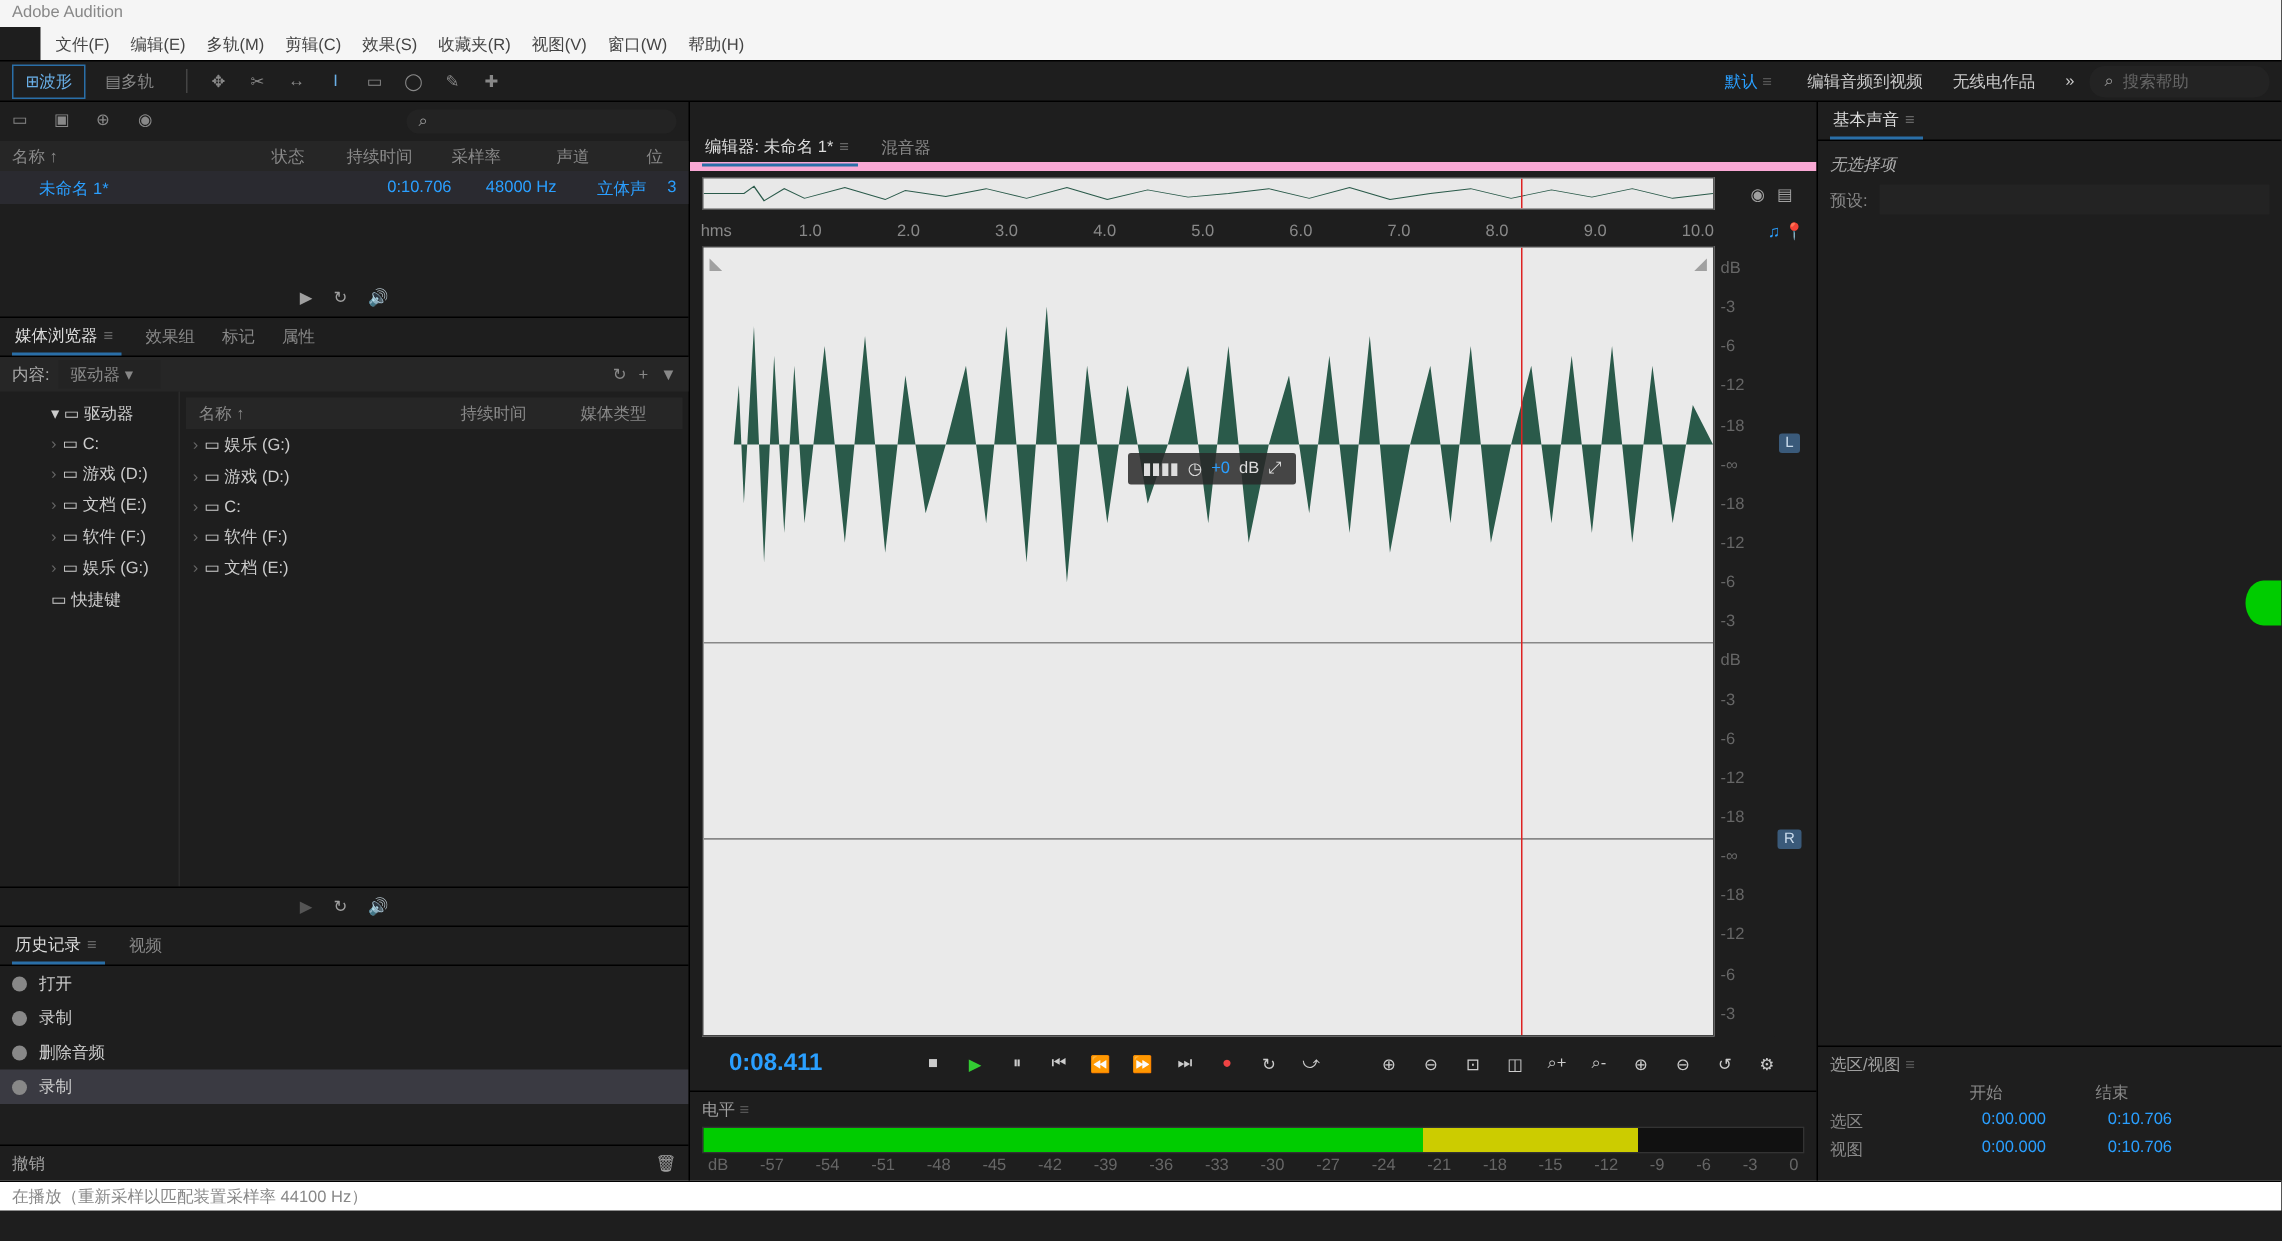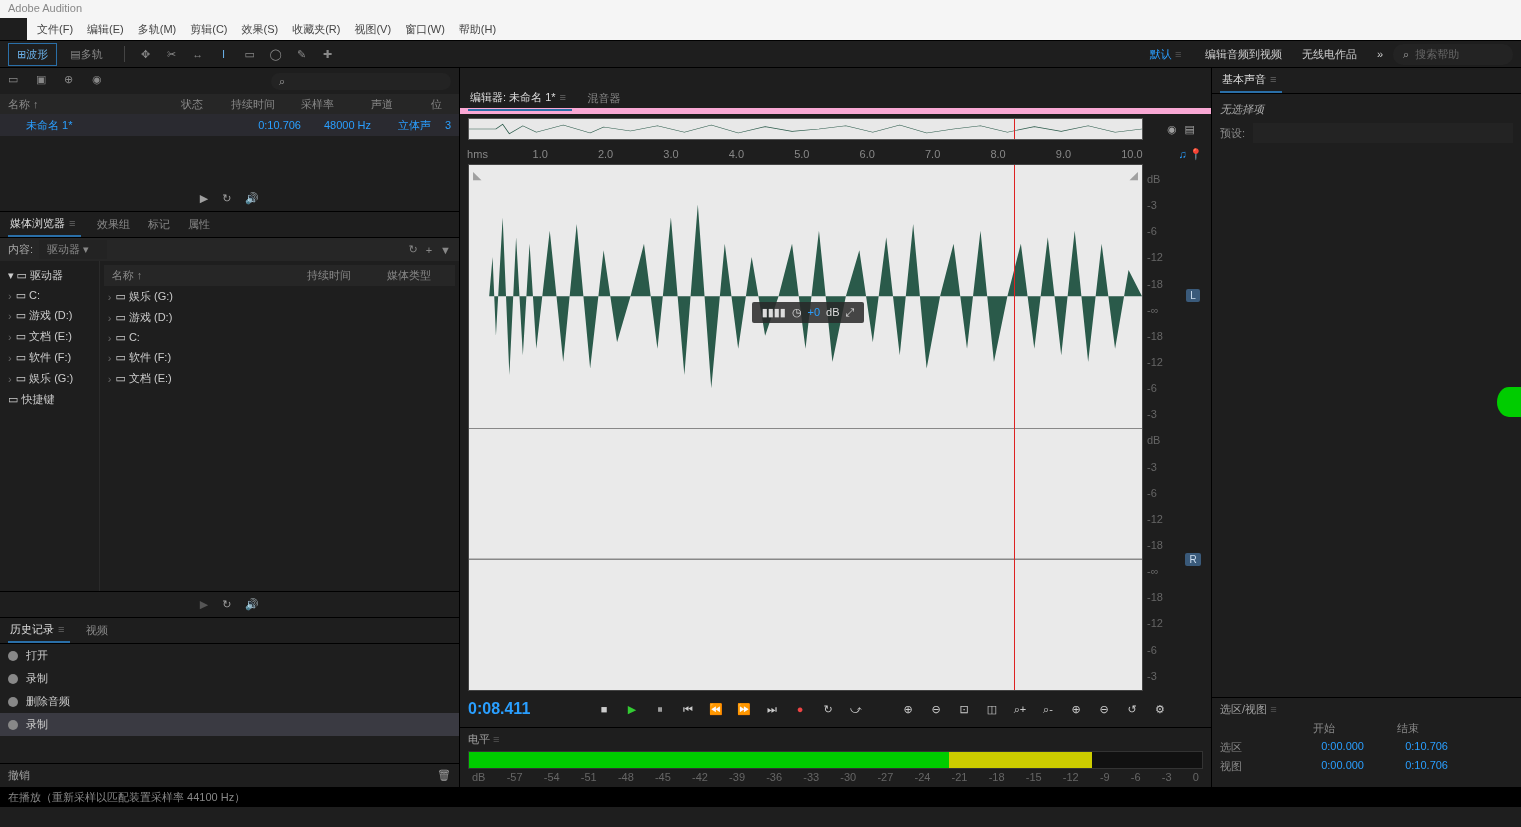--- a/index.html
+++ b/index.html
@@ -38,21 +38,21 @@
 .fh-name{flex:1;}
 .fh-status{width:50px;}
 .fh-dur{width:70px;}
 .fh-rate{width:70px;}
 .fh-chan{width:60px;}
 .fh-bits{width:20px;}
 .file-panel-body{height:50px;}
 .transport-mini{display:flex;justify-content:center;gap:14px;padding:6px 0;}
 
 .browser-section{flex:1;display:flex;flex-direction:column;border-top:1px solid #000;}
-.browser-content{flex:1;display:flex;}
+.browser-content{flex:1;display:flex;margin-left:26px;}
 .drives-col{width:100px;padding:4px;border-right:1px solid #2a2a2a;}
 .drives-content{width:360px;padding:4px;}
 .tree-item{padding:3px 4px;color:#ccc;display:flex;align-items:center;gap:4px;}
 .tree-item .arrow{color:#666;}
 .content-row{display:flex;align-items:center;padding:2px 8px;background:#262626;color:#888;}
 .content-label{color:#aaa;}
 .content-select{background:#232323;padding:2px 18px 2px 8px;margin:0 6px;}
 .browser-header{display:flex;padding:3px 8px;background:#262626;color:#888;}
 .browser-header .bh-name{flex:1;}
 .browser-header .bh-dur{width:80px;}
@@ -85,21 +85,21 @@
 .playhead{position:absolute;left:81%;top:0;width:1px;height:100%;background:#d22;}
 .hud{position:absolute;left:42%;top:26%;background:rgba(40,40,40,0.85);padding:4px 10px;color:#ddd;display:flex;gap:6px;align-items:center;border-radius:2px;}
 .hud .db{color:#2a9fff;}
 .db-scale{width:40px;background:#1e1e1e;display:flex;flex-direction:column;justify-content:space-around;padding:2px 4px;color:#666;font-size:10px;}
 .db-scale .lbl{text-align:left;}
 .channel-labels{width:20px;display:flex;flex-direction:column;}
 .channel-labels .ch{flex:1;display:flex;align-items:center;justify-content:center;}
 .channel-labels .ch span{background:#3a5a7a;color:#cde;padding:1px 4px;border-radius:2px;font-size:10px;}
 
 .transport-row{display:flex;align-items:center;height:36px;padding:0 8px;gap:4px;}
-.timecode{color:#2a9fff;font-size:16px;font-weight:bold;width:120px;}
+.timecode{color:#2a9fff;font-size:16px;font-weight:bold;width:120px;margin-left:18px;}
 .tbtn{width:22px;height:22px;display:flex;align-items:center;justify-content:center;color:#ccc;margin:0 1px;}
 .tbtn.play{color:#3c3;}
 .tbtn.rec{color:#e44;}
 
 .level-section{height:60px;border-top:1px solid #000;padding:4px 8px;}
 .level-meter{height:18px;background:#111;position:relative;margin-top:4px;border:1px solid #333;}
 .level-fill{position:absolute;left:0;top:0;height:100%;background:linear-gradient(to right,#0c0 0%,#0c0 77%,#cc0 77%,#cc0 85%);width:85%;}
 .level-scale{display:flex;justify-content:space-between;margin-top:2px;color:#666;font-size:10px;padding:0 4px;}
 
 
@@ -108,21 +108,21 @@
 .no-sel{color:#aaa;font-style:italic;}
 .preset-row{display:flex;align-items:center;padding:6px 0;color:#888;}
 .preset-row .preset-box{flex:1;height:20px;background:#232323;margin-left:8px;}
 
 .selection-info{height:90px;border-top:1px solid #000;padding:4px 8px;}
 .sel-grid{display:grid;grid-template-columns:60px 80px 80px;gap:4px;color:#888;margin-top:4px;}
 .sel-grid .val{color:#2a9fff;text-align:right;}
 .sel-grid .hdr{text-align:center;}
 
 
-.statusbar{height:20px;background:#000000;border-top:1px solid #000;display:flex;align-items:center;padding:0 8px;color:#888;}
+.statusbar{height:20px;background:#ffffff;border-top:1px solid #000;display:flex;align-items:center;padding:0 8px;color:#888;}
 
 .ham{display:inline-block;width:10px;color:#555;}
 svg{width:14px;height:14px;}
 
 
 .green-dot{position:absolute;right:0;bottom:410px;width:24px;height:30px;background:#0c0;border-radius:50% 0 0 50%;}
 </style>
 </head>
 <body>
 

